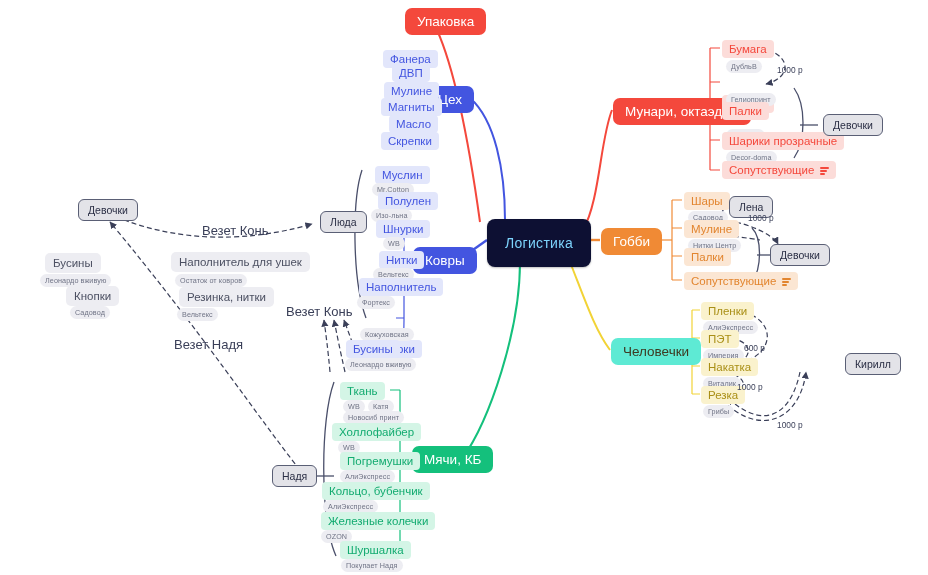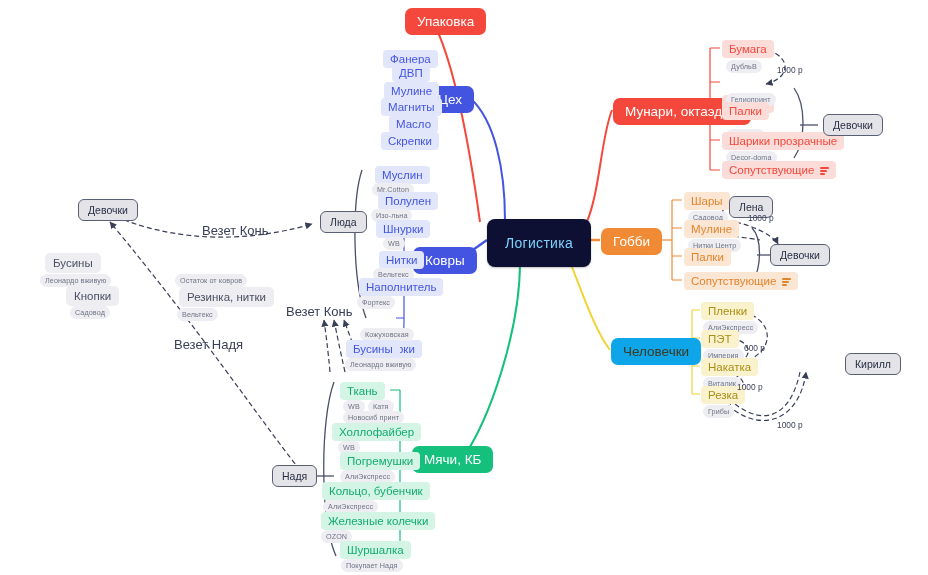--- a/index.html
+++ b/index.html
@@ -24,21 +24,21 @@
     box-shadow:0 1px 2px rgba(0,0,0,.25);
   }
   
   .branch{
     border-radius:7px;color:#ffffff;font-size:13.5px;
     padding:6px 12px;font-weight:400;
   }
   .branch.red{background:#f4483c;}
   .branch.blue{background:#4355e0;}
   .branch.orange{background:#f08a35;}
-  .branch.yellow{background:#0ea5e9;color:#3d3a22;text-align:right;}
+  .branch.yellow{background:#5eead4;color:#3d3a22;text-align:right;}
   .branch.green{background:#14c07c;}
 
   
   .leaf{
     border-radius:4px;font-size:11.5px;padding:3px 7px;
   }
   .leaf.blue{background:#e2e6fb;color:#4355e0;}
   .leaf.red{background:#fcdcd9;color:#f4483c;}
   .leaf.orange{background:#fbe6d3;color:#e2852f;}
   .leaf.yellow{background:#faf2cd;color:#a98f16;}
@@ -238,20 +238,21 @@
 <div class="node person" style="left:272px;top:465px;">Надя</div>
 <div class="node person" style="left:823px;top:114px;">Девочки</div>
 <div class="node person" style="left:729px;top:196px;">Лена</div>
 <div class="node person" style="left:770px;top:244px;">Девочки</div>
 <div class="node person" style="left:845px;top:353px;">Кирилл</div>
 
 <div class="node free" style="left:45px;top:253px;">Бусины</div>
 <div class="node sub" style="left:40px;top:274px;">Леонардо вживую</div>
 <div class="node free" style="left:66px;top:286px;">Кнопки</div>
 <div class="node sub" style="left:70px;top:306px;">Садовод</div>
+<div class="node free" style="left:171px;top:252px;">Наполнитель для ушек</div>
 <div class="node sub" style="left:175px;top:274px;">Остаток от ковров</div>
 <div class="node free" style="left:179px;top:287px;">Резинка, нитки</div>
 <div class="node sub" style="left:177px;top:308px;">Вельтекс</div>
 
 <div class="edge-label big" style="left:202px;top:223px;">Везет Конь</div>
 <div class="edge-label big" style="left:286px;top:304px;">Везет Конь</div>
 <div class="edge-label big" style="left:174px;top:337px;">Везет Надя</div>
 <div class="edge-label" style="left:777px;top:65px;">1000 р</div>
 <div class="edge-label" style="left:748px;top:213px;">1000 р</div>
 <div class="edge-label" style="left:744px;top:343px;">600 р</div>

